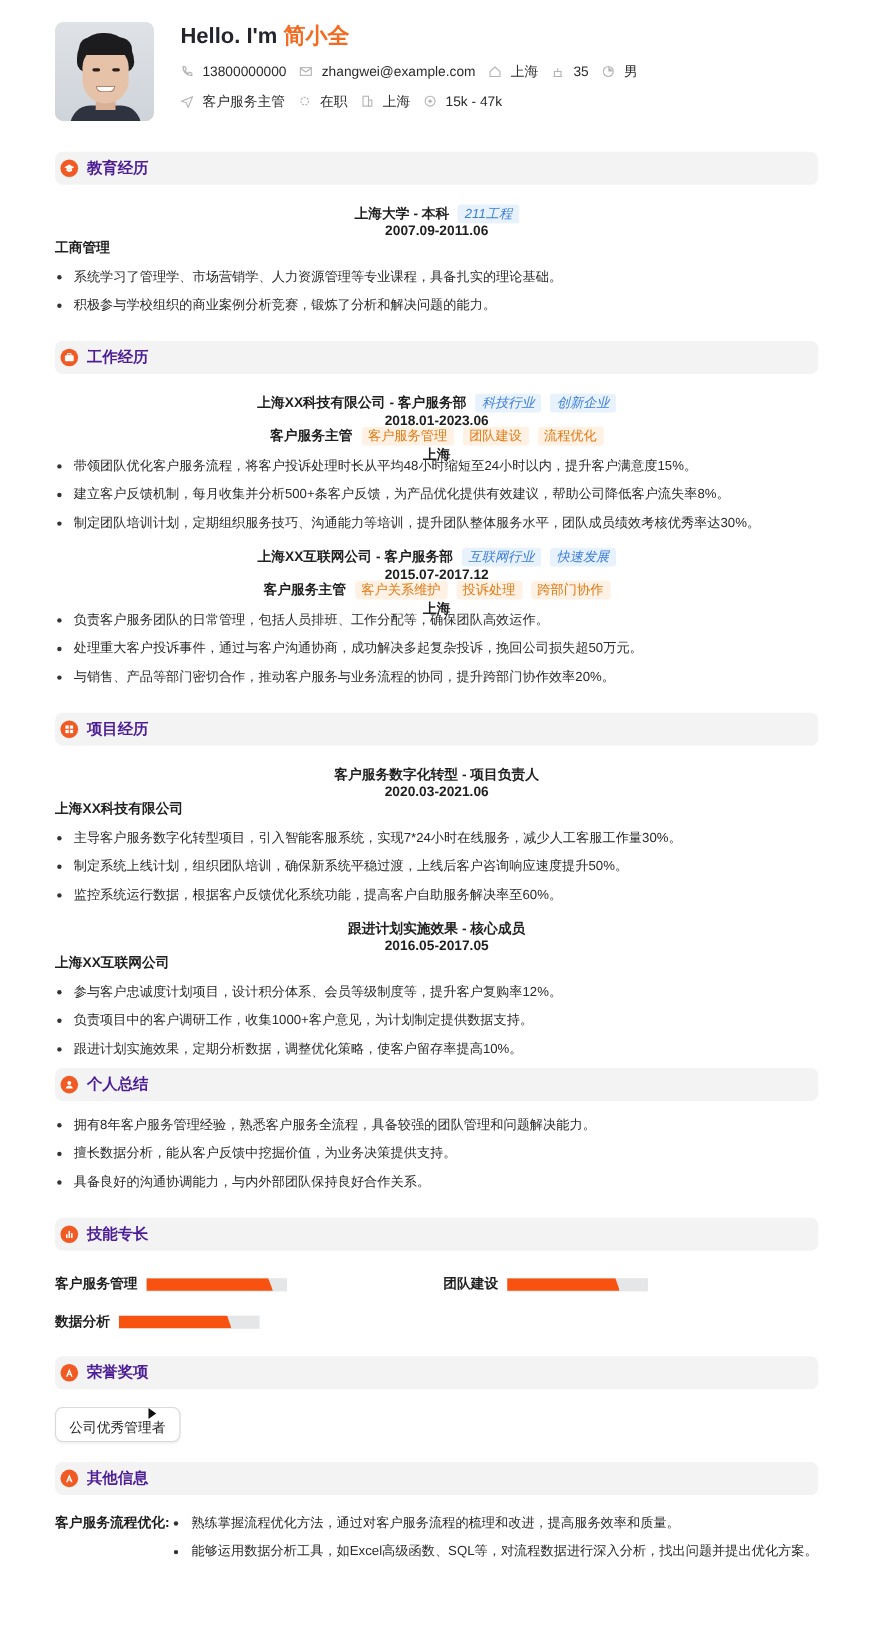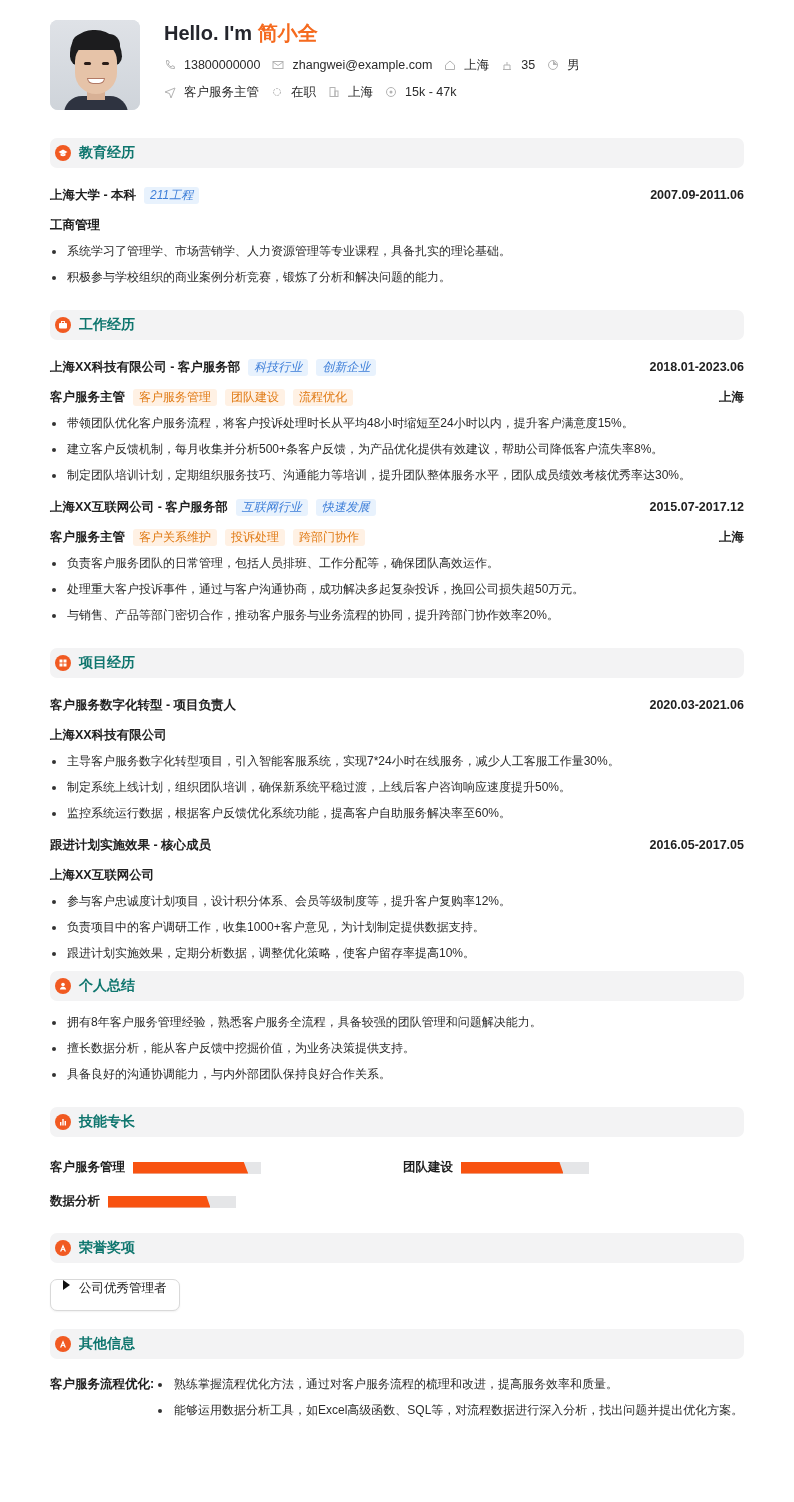--- a/index.html
+++ b/index.html
@@ -30,42 +30,42 @@
   .hello .name { color: #f56a1e; }
   .info-row { display: flex; align-items: center; margin-top: 11px; height: 16px; font-size: 12.5px; color: #2b2b2b; }
   .info-row + .info-row { margin-top: 11px; }
   .info-item { display: flex; align-items: center; margin-right: 12px; }
   .ico { width: 12px; height: 12px; margin-right: 8px; color: #b3b3b3; display: inline-flex; align-items: center; justify-content: center; font-size: 10px; }
   .ico svg { width: 12px; height: 12px; }
 
   
   .sec-head {
     height: 30px; background: #f3f3f4; border-radius: 7px; display: flex; align-items: center;
-    padding-left: 5px; font-size: 14px; font-weight: bold; color: #0f766e;
+    padding-left: 5px; font-size: 14px; font-weight: bold; color: #4c1d95;
   }
   .sec-icon { width: 16px; height: 16px; border-radius: 50%; background: #f15a22; margin-right: 8px; display: inline-flex; align-items: center; justify-content: center; }
   .sec-icon svg { width: 10px; height: 10px; }
 
-  .row { display: flex; align-items: center; justify-content: space-between; height: 18px; font-size: 12.5px; font-weight: bold; color: #1f1f1f; }
+  .row { display: flex; align-items: center; justify-content: space-between; height: 18px; font-size: 12.5px; font-weight: bold; color: #1f1f1f; flex-direction: column; }
   .row .left { display: flex; align-items: center; }
   .tag { display: inline-block; font-weight: normal; font-size: 12px; height: 17px; line-height: 17px; padding: 0 6px; border-radius: 3px; margin-left: 8px; }
   .tag.blue { background: #e8f2fd; color: #3d7ed8; font-style: italic; }
   .tag.orange { background: #fff1e4; color: #e07a14; }
   .sub { font-size: 12.5px; font-weight: bold; height: 18px; line-height: 18px; }
   ul.bullets { list-style: none; }
   ul.bullets li { position: relative; padding-left: 17px; font-size: 12px; color: #2b2b2b; height: 18px; line-height: 18px; margin-top: 8px; white-space: nowrap; }
   ul.bullets li::before { content: ""; position: absolute; left: 2px; top: 8px; width: 4px; height: 4px; border-radius: 50%; background: #333; }
 
   
   .skills { position: relative; height: 68px; }
   .skill { position: absolute; display: flex; align-items: center; font-size: 12.5px; font-weight: bold; }
   .bar { width: 128px; height: 12px; background: #e5e6e8; margin-left: 8px; position: relative; overflow: hidden; }
   .bar .fill { position: absolute; left: 0; top: 0; bottom: 0; background: #f85210; clip-path: polygon(0 0, 96% 0, 100% 100%, 0 100%); }
 
-  .award-btn { display: inline-flex; align-items: flex-start; height: 32px; padding: 0 12px; border: 1px solid #d9d9d9; border-radius: 7px; font-size: 12.5px; background: #fff; box-shadow: 0 1px 2px rgba(0,0,0,0.06); }
+  .award-btn { display: inline-flex; align-items: flex-end; height: 32px; padding: 0 12px; border: 1px solid #d9d9d9; border-radius: 7px; font-size: 12.5px; background: #fff; box-shadow: 0 1px 2px rgba(0,0,0,0.06); flex-direction: column; }
   .award-btn .tri { width: 0; height: 0; border-left: 7px solid #111; border-top: 5px solid transparent; border-bottom: 5px solid transparent; margin-right: 9px; }
 
   .other { display: flex; }
   .other .label { font-weight: bold; font-size: 12.5px; width: 100px; height: 18px; line-height: 18px; margin-top: 8px; white-space: nowrap; }
   .other ul.bullets li { padding-left: 24px; }
   .other ul.bullets li::before { left: 8px; }
 </style>
 </head>
 <body>
 

